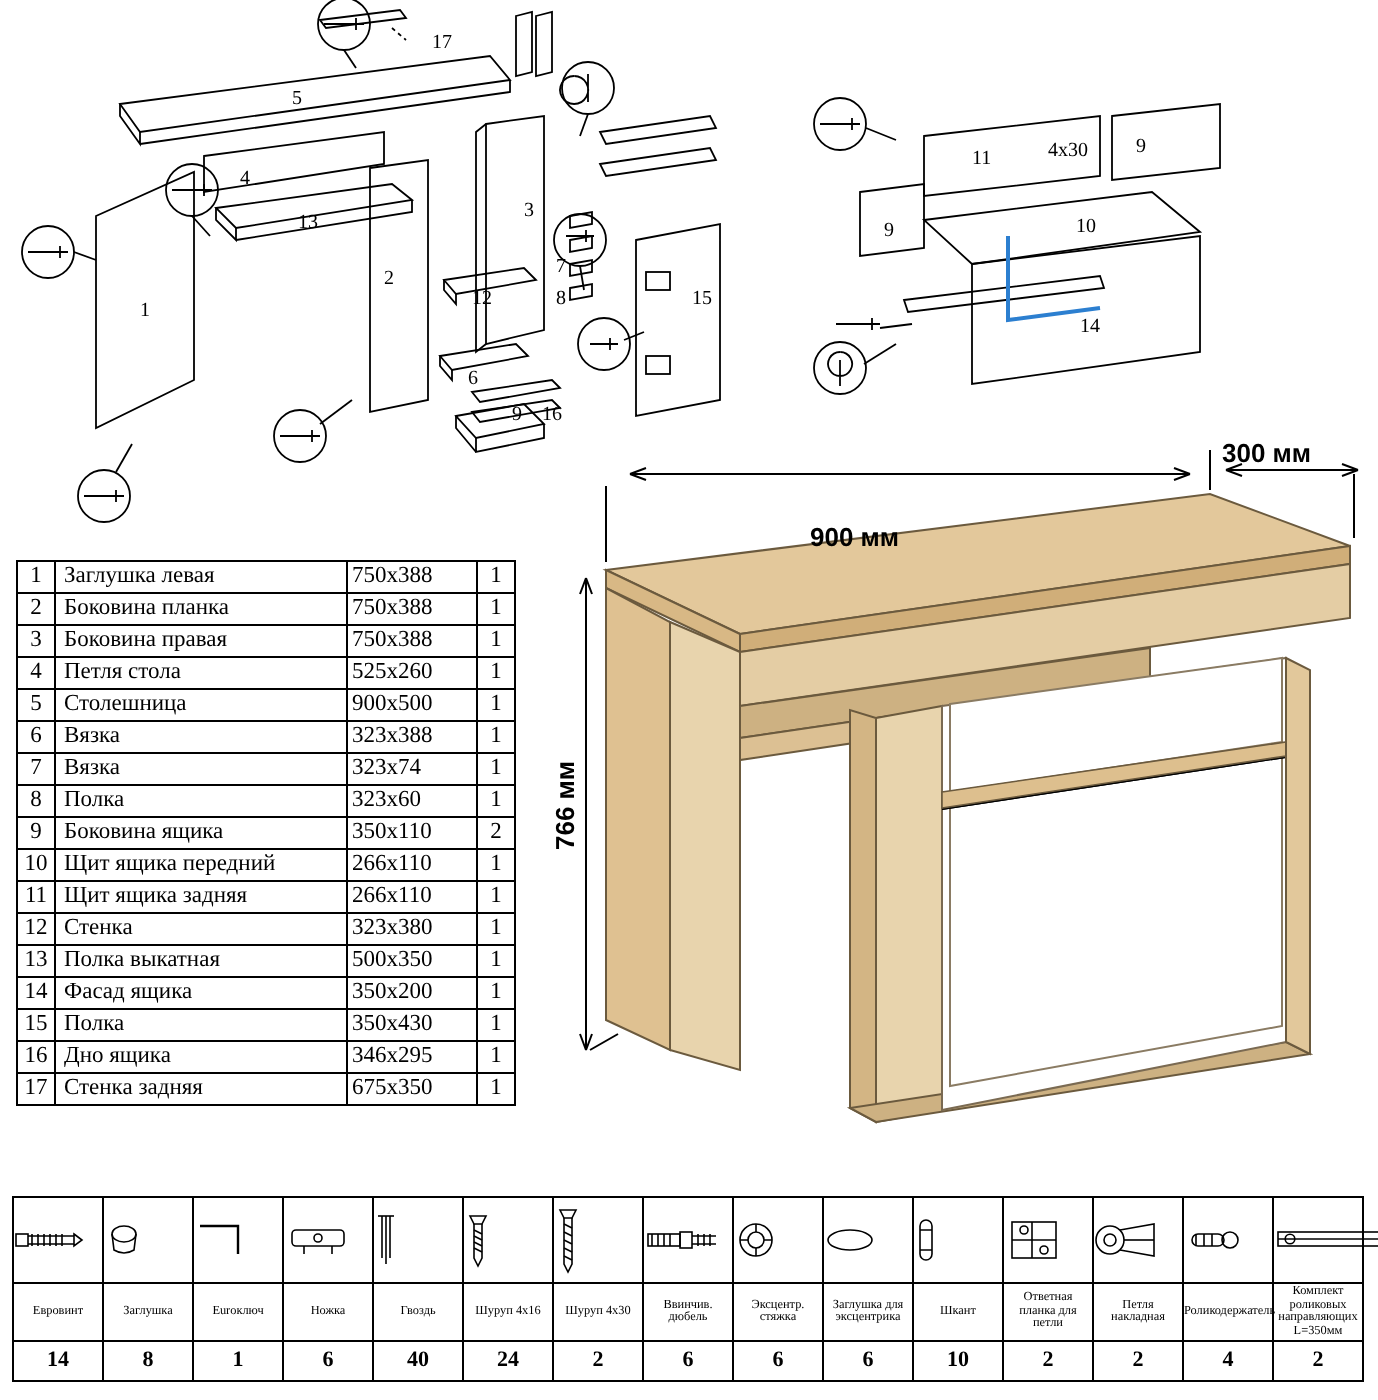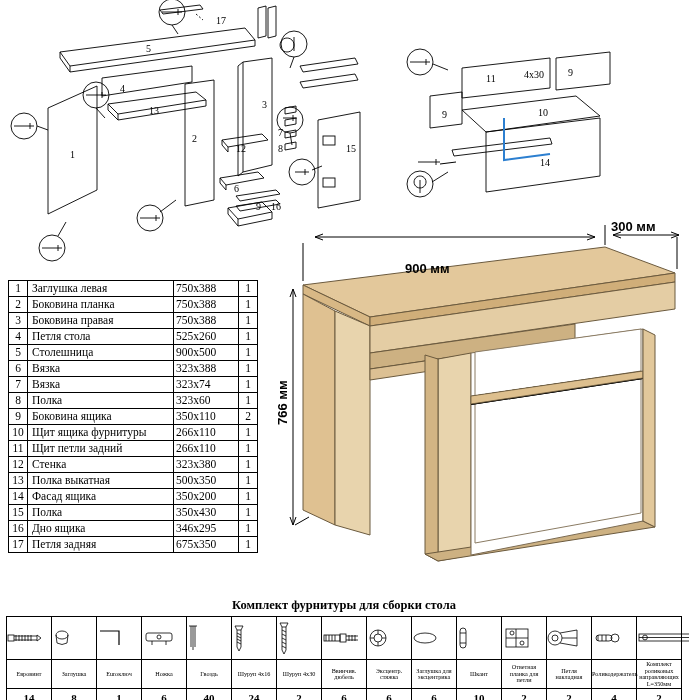--- a/index.html
+++ b/index.html
@@ -321,27 +321,27 @@
         <td class="qty">1</td>
       </tr>
     <tr>
         <td class="num">9</td>
         <td class="name">Боковина ящика</td>
         <td class="dim">350x110</td>
         <td class="qty">2</td>
       </tr>
     <tr>
         <td class="num">10</td>
-        <td class="name">Щит ящика фурнитуры</td>
+        <td class="name">Щит ящика передний</td>
         <td class="dim">266x110</td>
         <td class="qty">1</td>
       </tr>
     <tr>
         <td class="num">11</td>
-        <td class="name">Щит петли задний</td>
+        <td class="name">Щит ящика задняя</td>
         <td class="dim">266x110</td>
         <td class="qty">1</td>
       </tr>
     <tr>
         <td class="num">12</td>
         <td class="name">Стенка</td>
         <td class="dim">323x380</td>
         <td class="qty">1</td>
       </tr>
     <tr>
@@ -363,29 +363,28 @@
         <td class="qty">1</td>
       </tr>
     <tr>
         <td class="num">16</td>
         <td class="name">Дно ящика</td>
         <td class="dim">346x295</td>
         <td class="qty">1</td>
       </tr>
     <tr>
         <td class="num">17</td>
-        <td class="name">Петля задняя</td>
+        <td class="name">Стенка задняя</td>
         <td class="dim">675x350</td>
         <td class="qty">1</td>
       </tr>
   </tbody>
 </table>
 
 <div id="hw-wrap">
-  <div id="hw-title">Комплект фурнитуры для сборки стола</div>
   <table id="hw-table">
     <tbody>
         <tr class="icons">
       <td>
         <svg width="36" height="14" viewBox="0 0 36 14">
               <g stroke="#000" fill="none" stroke-width="0.8">
                 <rect x="1" y="4" width="6" height="6"></rect>
                 <path d="M7 5 L30 5 M7 9 L30 9 M9 4 L9 10 M12 4 L12 10 M15 4 L15 10 M18 4 L18 10 M21 4 L21 10 M24 4 L24 10"></path>
                 <path d="M30 4 L34 7 L30 10 Z"></path>
               </g>

